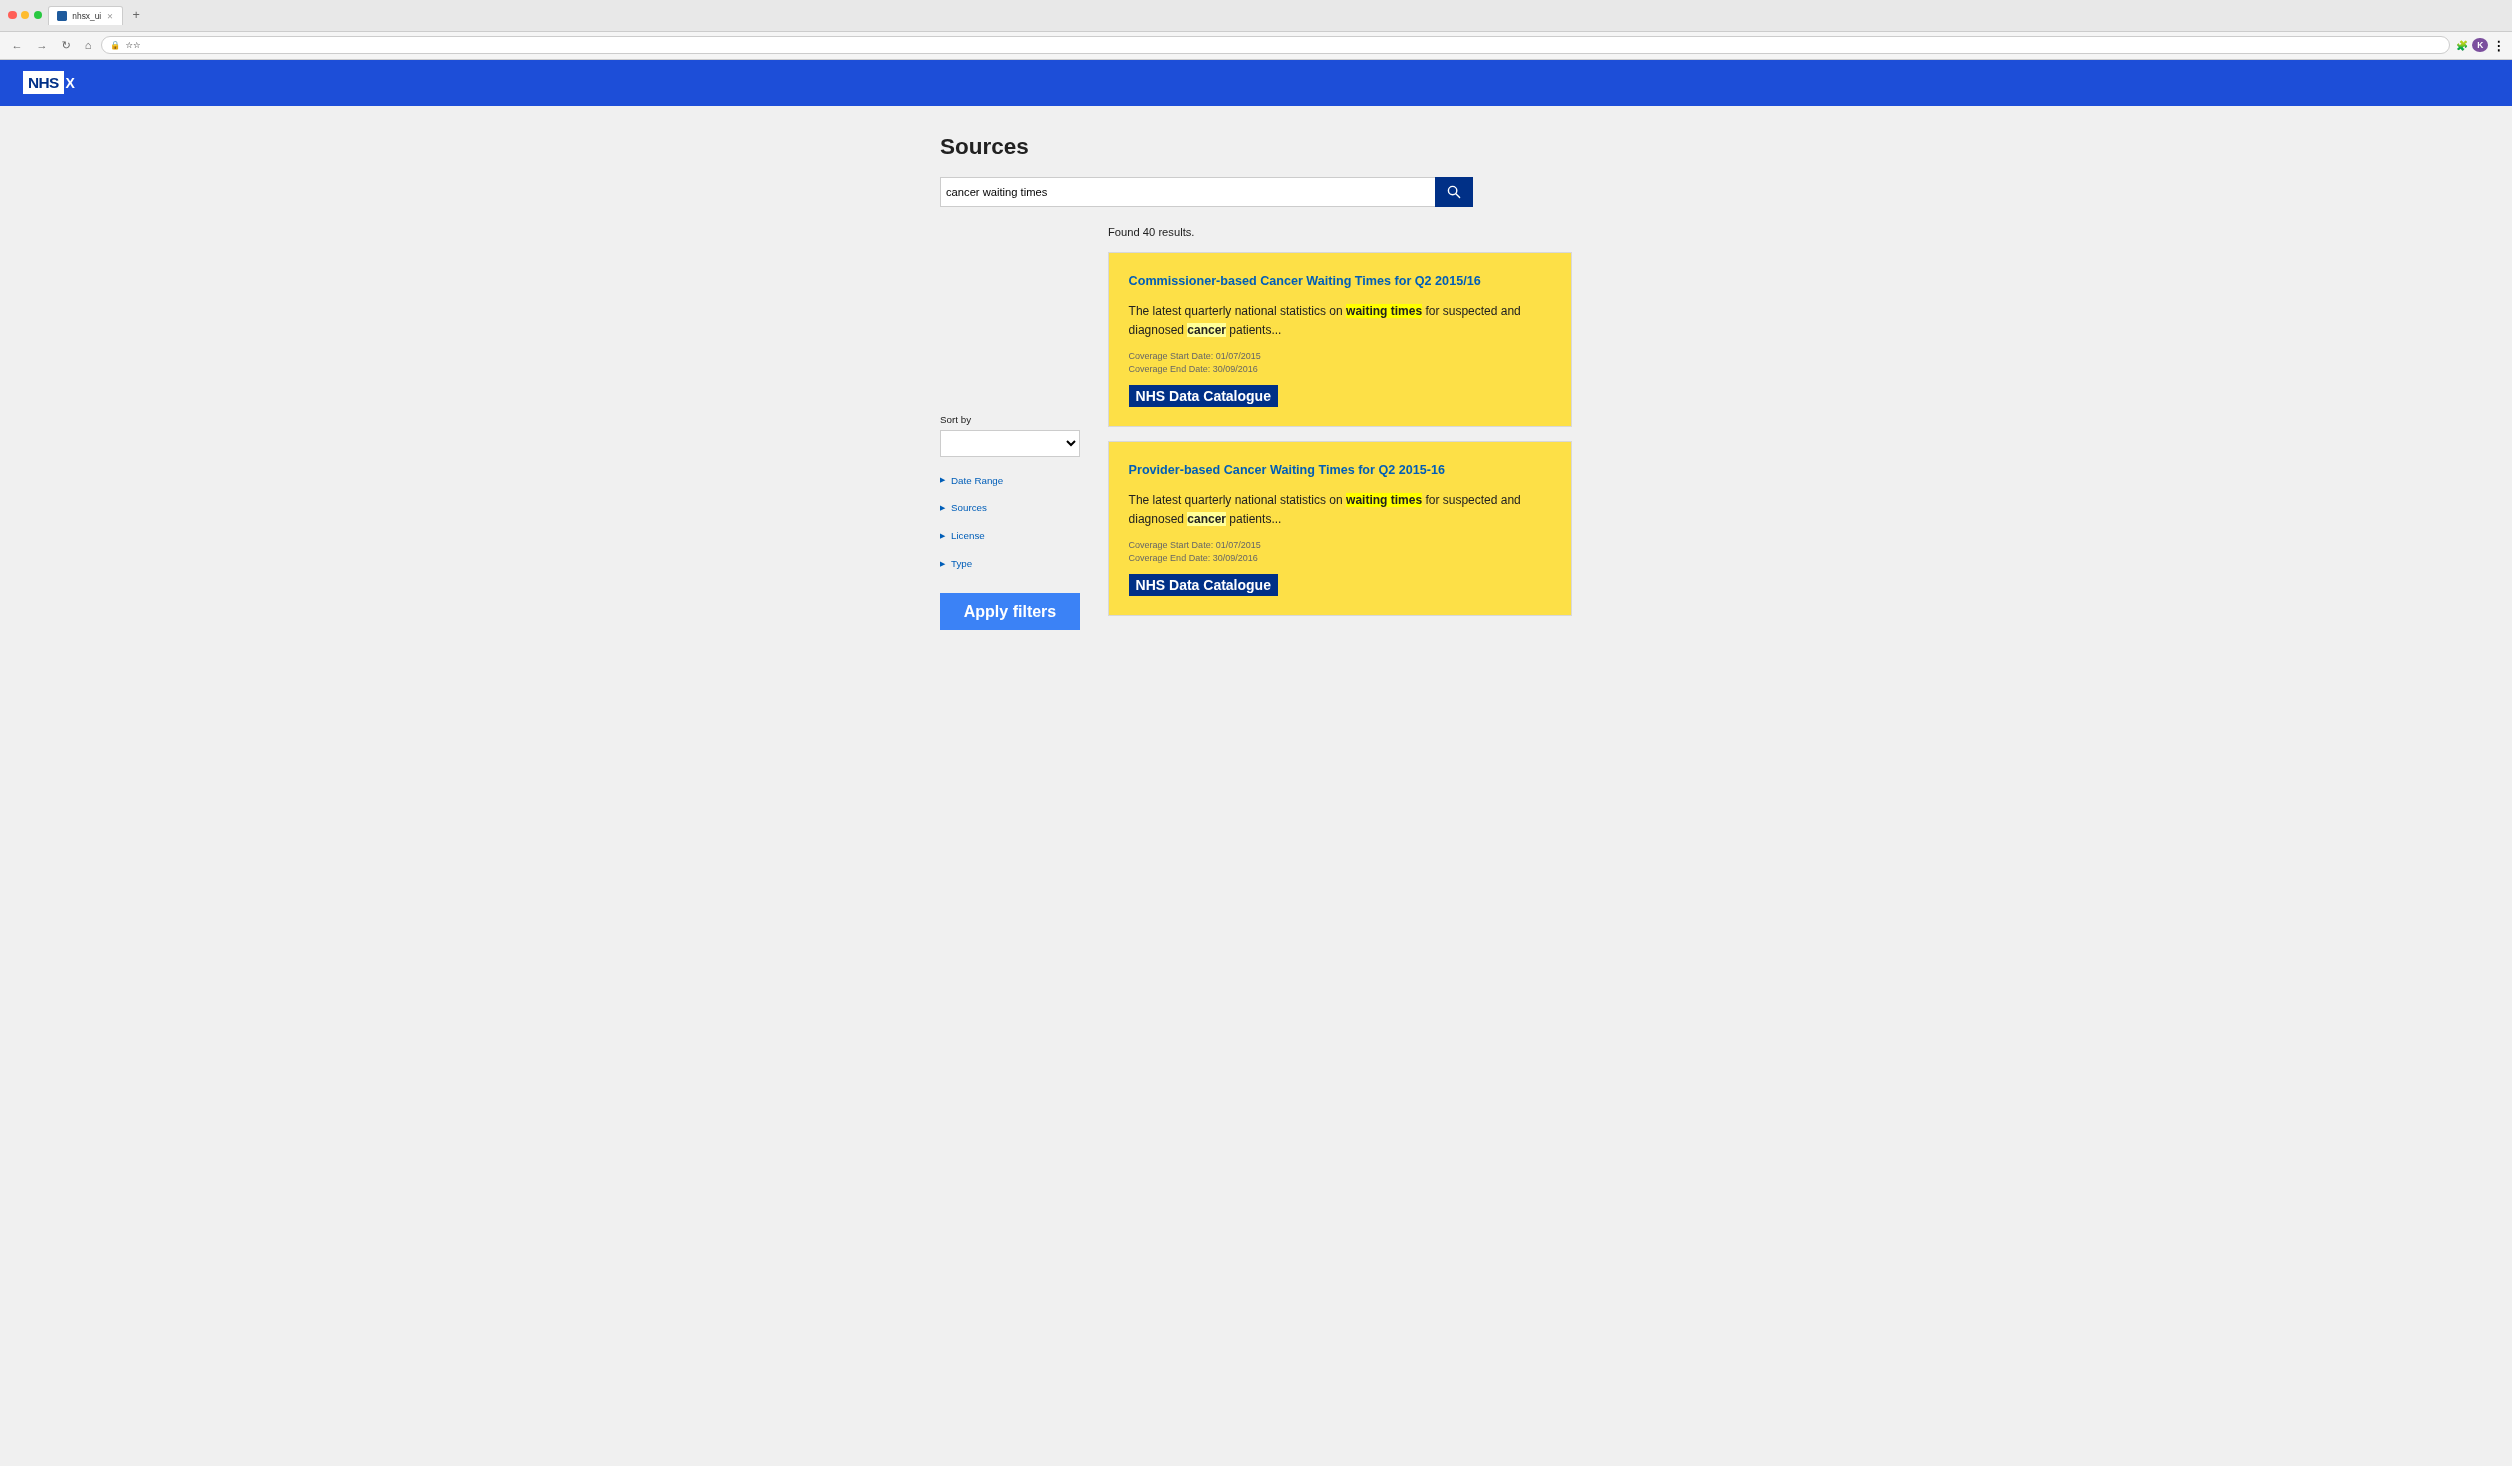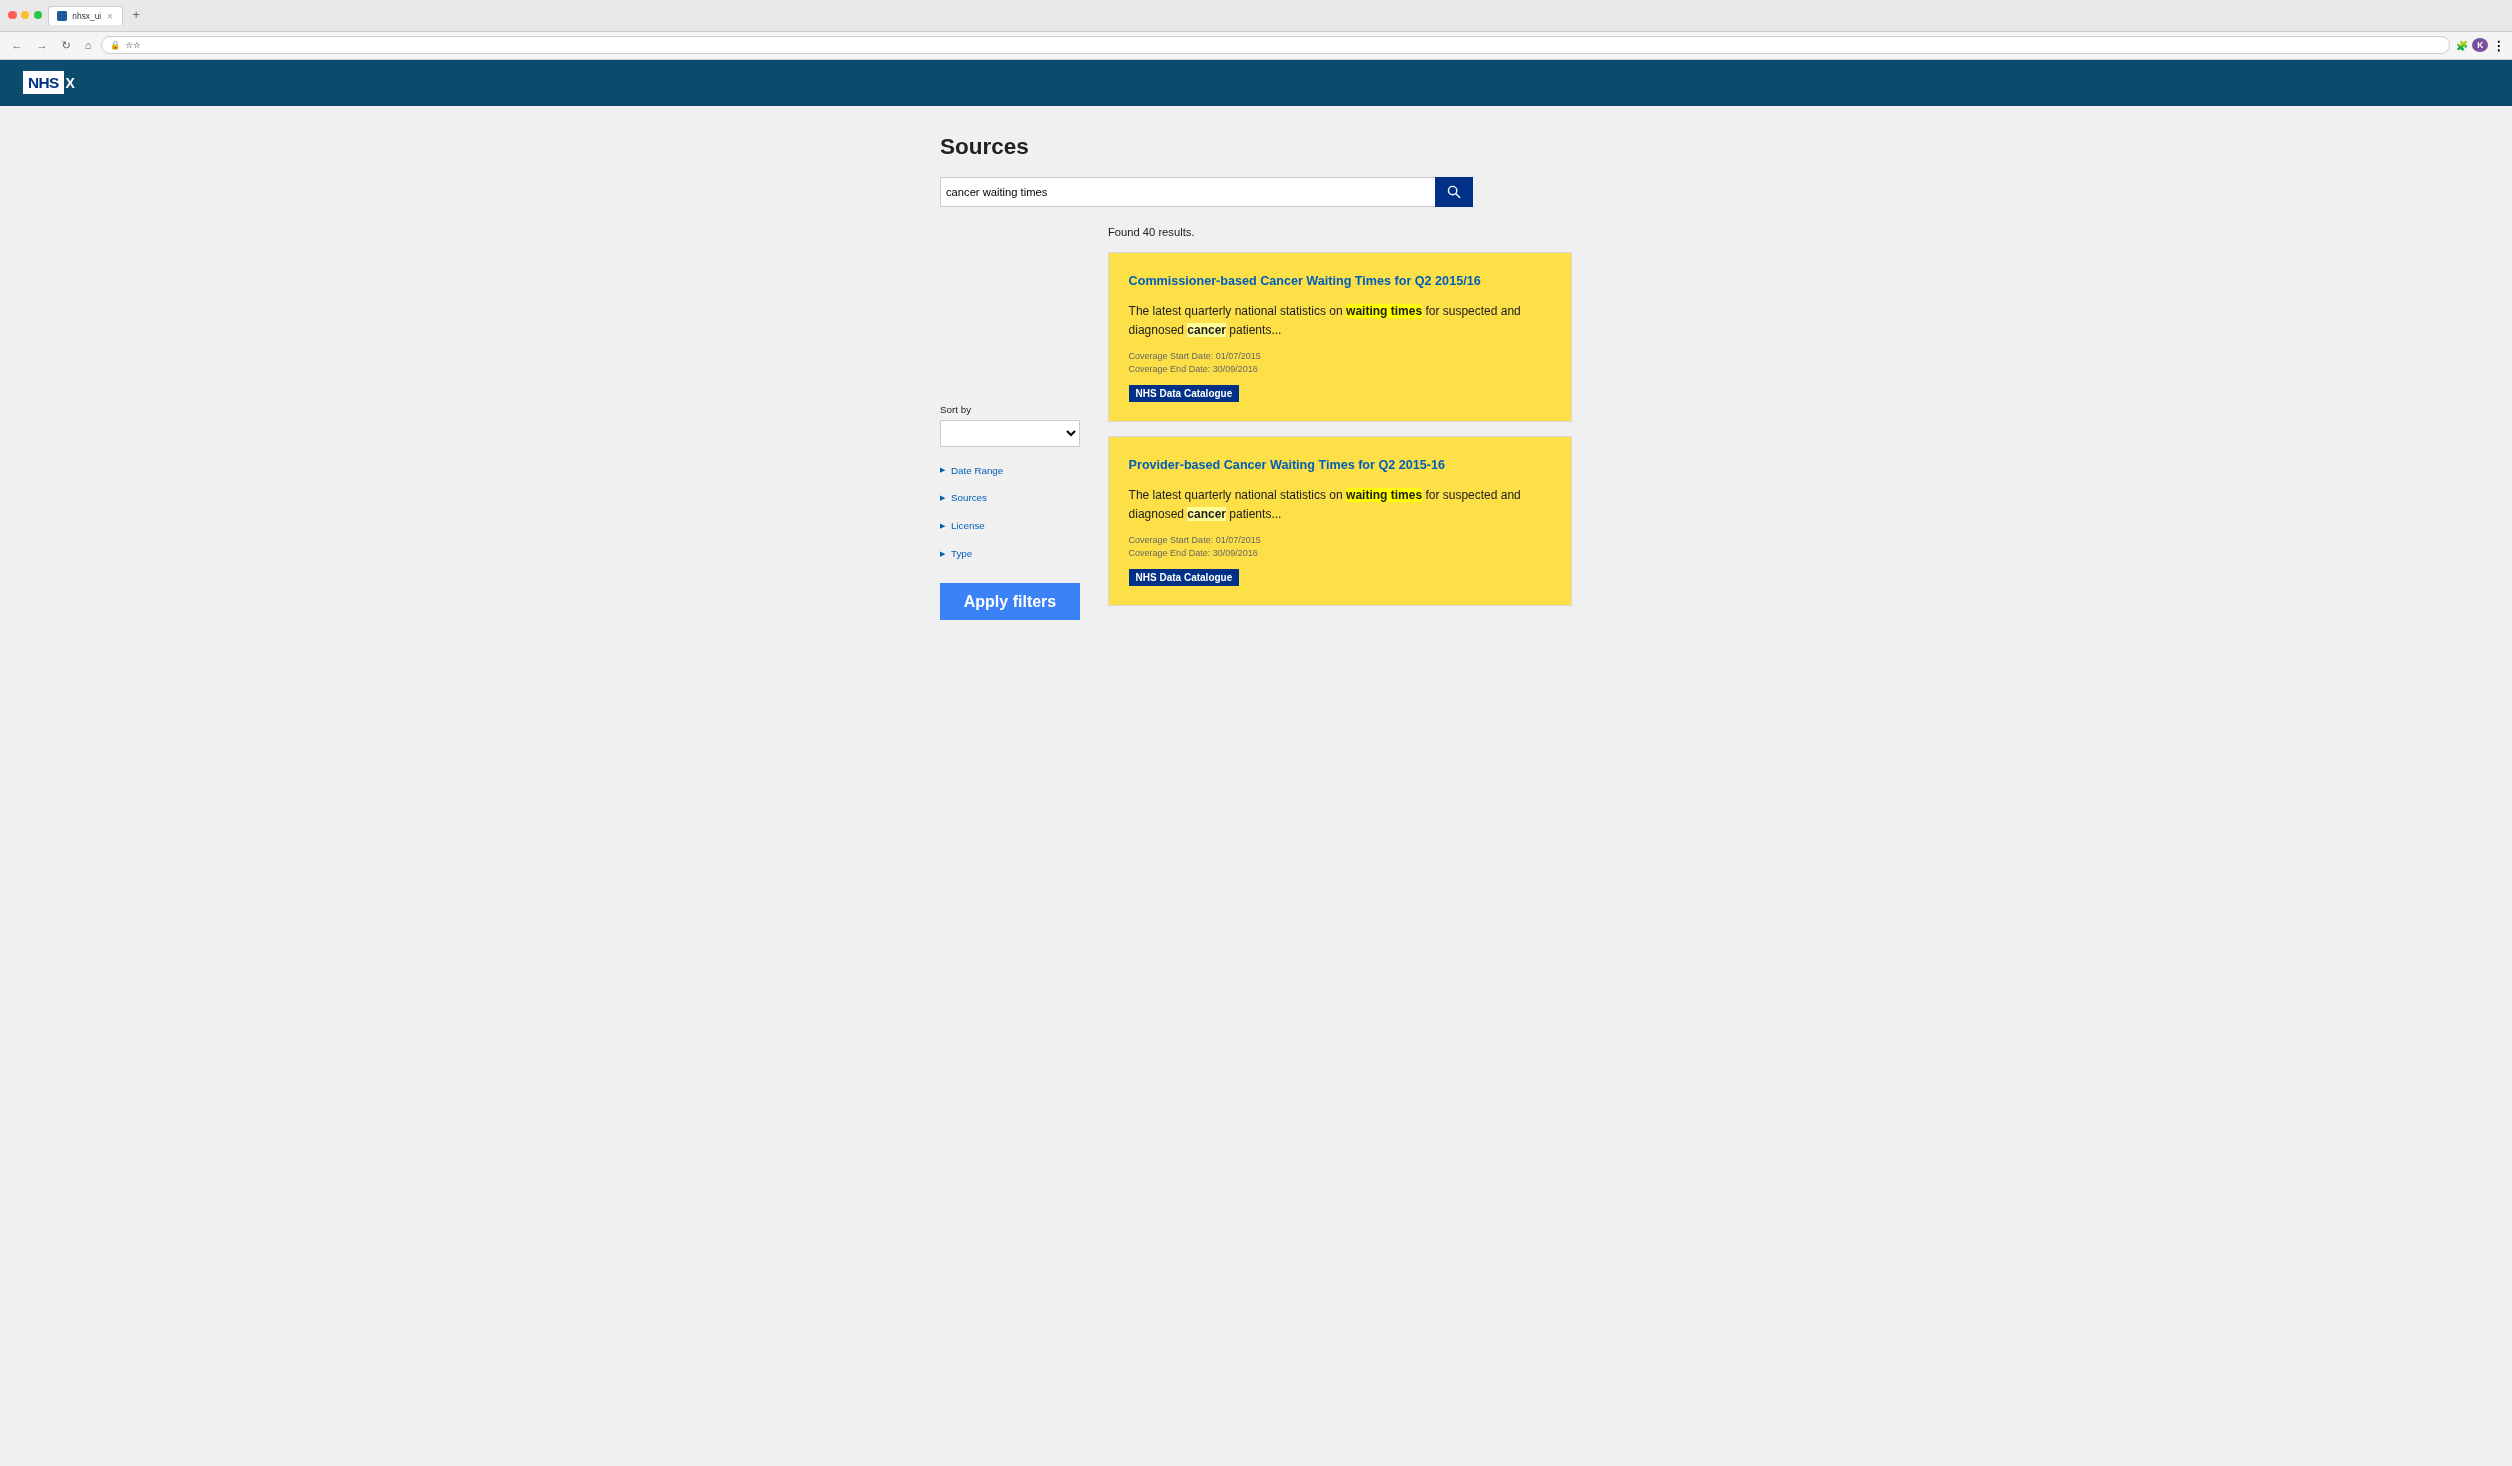--- a/index.html
+++ b/index.html
@@ -132,21 +132,21 @@
     }
 
     .browser-toolbar-right {
       display: flex;
       align-items: center;
       gap: 4.2px;
     }
 
     
     .nhs-header {
-      background-color: #0c4a6e;
+      background-color: #1d4ed8;
       padding: 11.2px 22.5px;
       display: flex;
       align-items: center;
     }
 
     .nhs-logo {
       display: flex;
       align-items: center;
     }
 
@@ -326,21 +326,21 @@
     .result-meta {
       color: #666;
       font-size: 9px;
       margin-bottom: 2.8px;
     }
 
     .result-tag {
       display: inline-block;
       background: #003087;
       color: white;
-      font-size: 10px;
+      font-size: 14px;
       padding: 2.8px 7px;
       margin-top: 8.4px;
       font-weight: bold;
     }
 
     
     .icon-star::before { content: "☆"; }
   </style>
 </head>
 <body>

